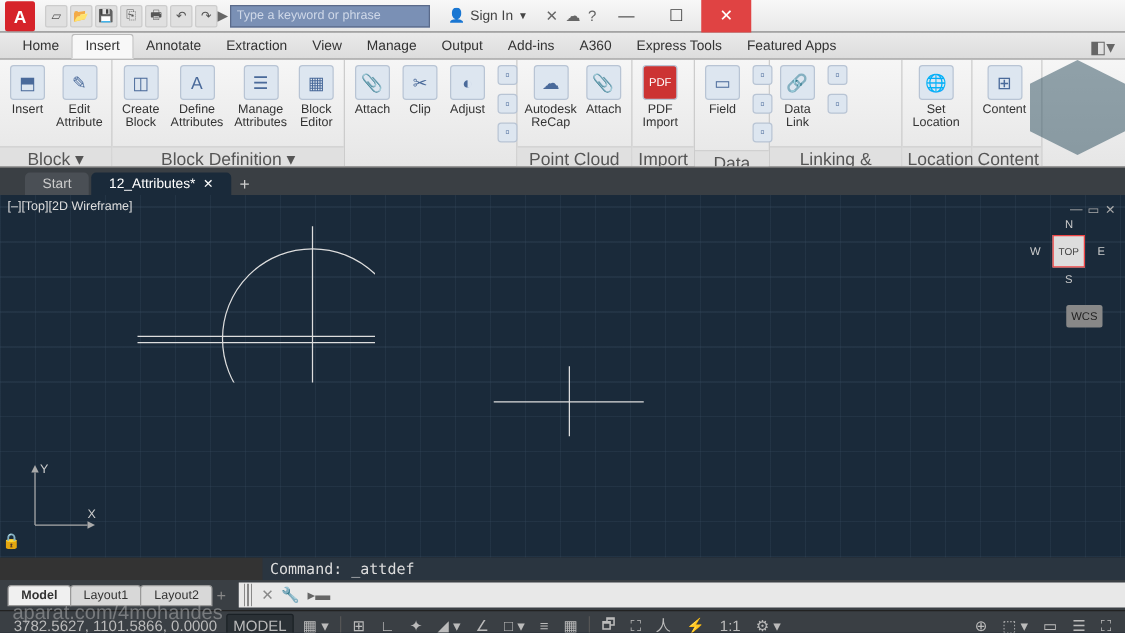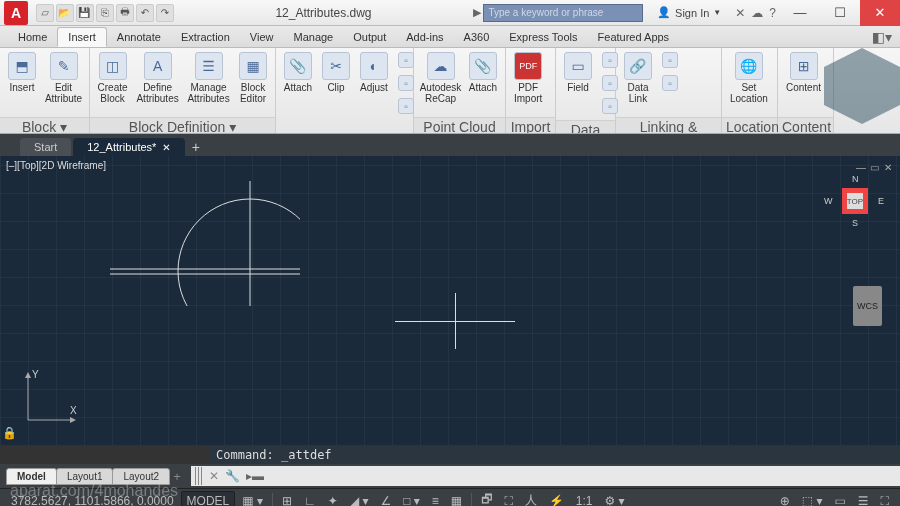--- a/index.html
+++ b/index.html
@@ -46,23 +46,23 @@
 
 .viewport { position: relative; background: #1a2a3a; height: 290px; }
 .viewport::before { content:""; position:absolute; inset:0; background:
   repeating-linear-gradient(0deg, rgba(60,80,100,.25) 0 1px, transparent 1px 28px),
   repeating-linear-gradient(90deg, rgba(60,80,100,.25) 0 1px, transparent 1px 28px); }
 .vp-label { position:absolute; top:4px; left:6px; font-size:10px; color:#ddd; }
 .vp-controls { position:absolute; top:6px; right:6px; display:flex; gap:4px; }
 .vp-controls span { width:10px; height:10px; font-size:10px; color:#aaa; }
 .canvas { position:absolute; inset:0; }
 .viewcube { position:absolute; top:20px; right:20px; width:50px; height:50px; }
-.viewcube .cube { width:26px; height:26px; background:#ddd; border:5px solid #ef4444; position:absolute; top:12px; left:12px; font-size:8px; display:flex;align-items:center;justify-content:center;color:#444;}
+.viewcube .cube { width:26px; height:26px; background:#ddd; border:1px solid #ef4444; position:absolute; top:12px; left:12px; font-size:8px; display:flex;align-items:center;justify-content:center;color:#444;}
 .viewcube .dir { position:absolute; font-size:9px; color:#ccc; }
-.wcs-badge { position:absolute; top:88px; right:18px; background:#888; color:#222; font-size:9px; padding:15px 4px; border-radius:2px;margin-top:42px;}
+.wcs-badge { position:absolute; top:88px; right:18px; background:#888; color:#222; font-size:9px; padding:4px 4px; border-radius:2px;}
 .ucs { position:absolute; bottom:18px; left:20px; }
 .drawing-text { position:absolute; font-family: Arial; color:#e8e8e8; font-size:34px; letter-spacing:1px; }
 .cursor-cross { position:absolute; }
 .cursor-cross .h { position:absolute; height:1px; background:#ddd; }
 .cursor-cross .v { position:absolute; width:1px; background:#ddd; }
 .tooltip-box { position:absolute; background:rgba(60,75,90,.9); border:1px solid #556; padding:3px 6px; font-size:11px; color:#ddd; display:flex; align-items:center; gap:6px;}
 .tooltip-box .val { background:#3a4a5a; border:1px solid #667; padding:1px 4px; color:#fff; font-size:11px;}
 .tooltip-box .val.hl { background:#2a5aaa; }
 .lock-icon { position:absolute; font-size:12px; color:#aaa; }
 
@@ -93,21 +93,20 @@
   <div class="app-icon">A</div>
   <div class="qat">
     <div class="qat-btn">▱</div>
     <div class="qat-btn">📂</div>
     <div class="qat-btn">💾</div>
     <div class="qat-btn">⎘</div>
     <div class="qat-btn">🖶</div>
     <div class="qat-btn">↶</div>
     <div class="qat-btn">↷</div>
   </div>
-  <div class="title-center">12_Attributes.dwg</div>
   <div style="font-size:11px;color:#666;margin-right:2px">▶</div>
   <div class="search-box">Type a keyword or phrase</div>
   <div class="signin">
       <span>👤</span>
       <span>Sign In</span>
       <span style="font-size:8px">▼</span>
     </div>
   <div class="tb-icons">
     <span>✕</span>
     <span>☁</span>

